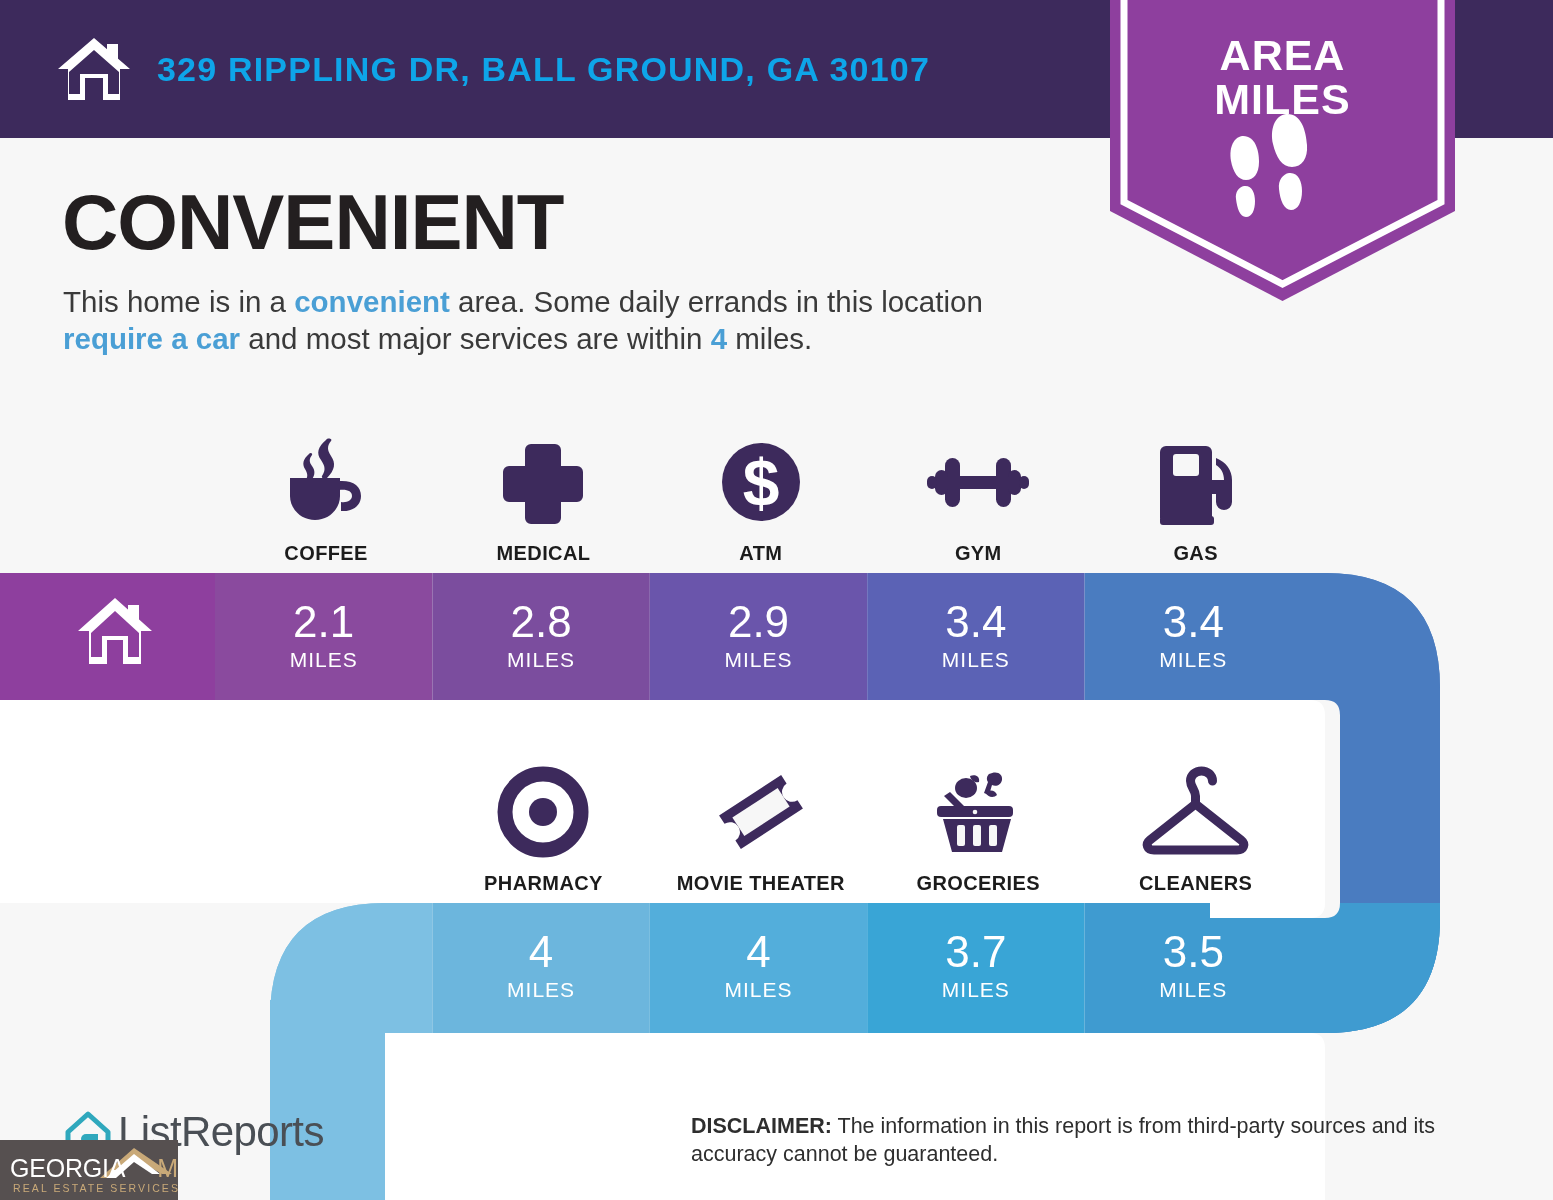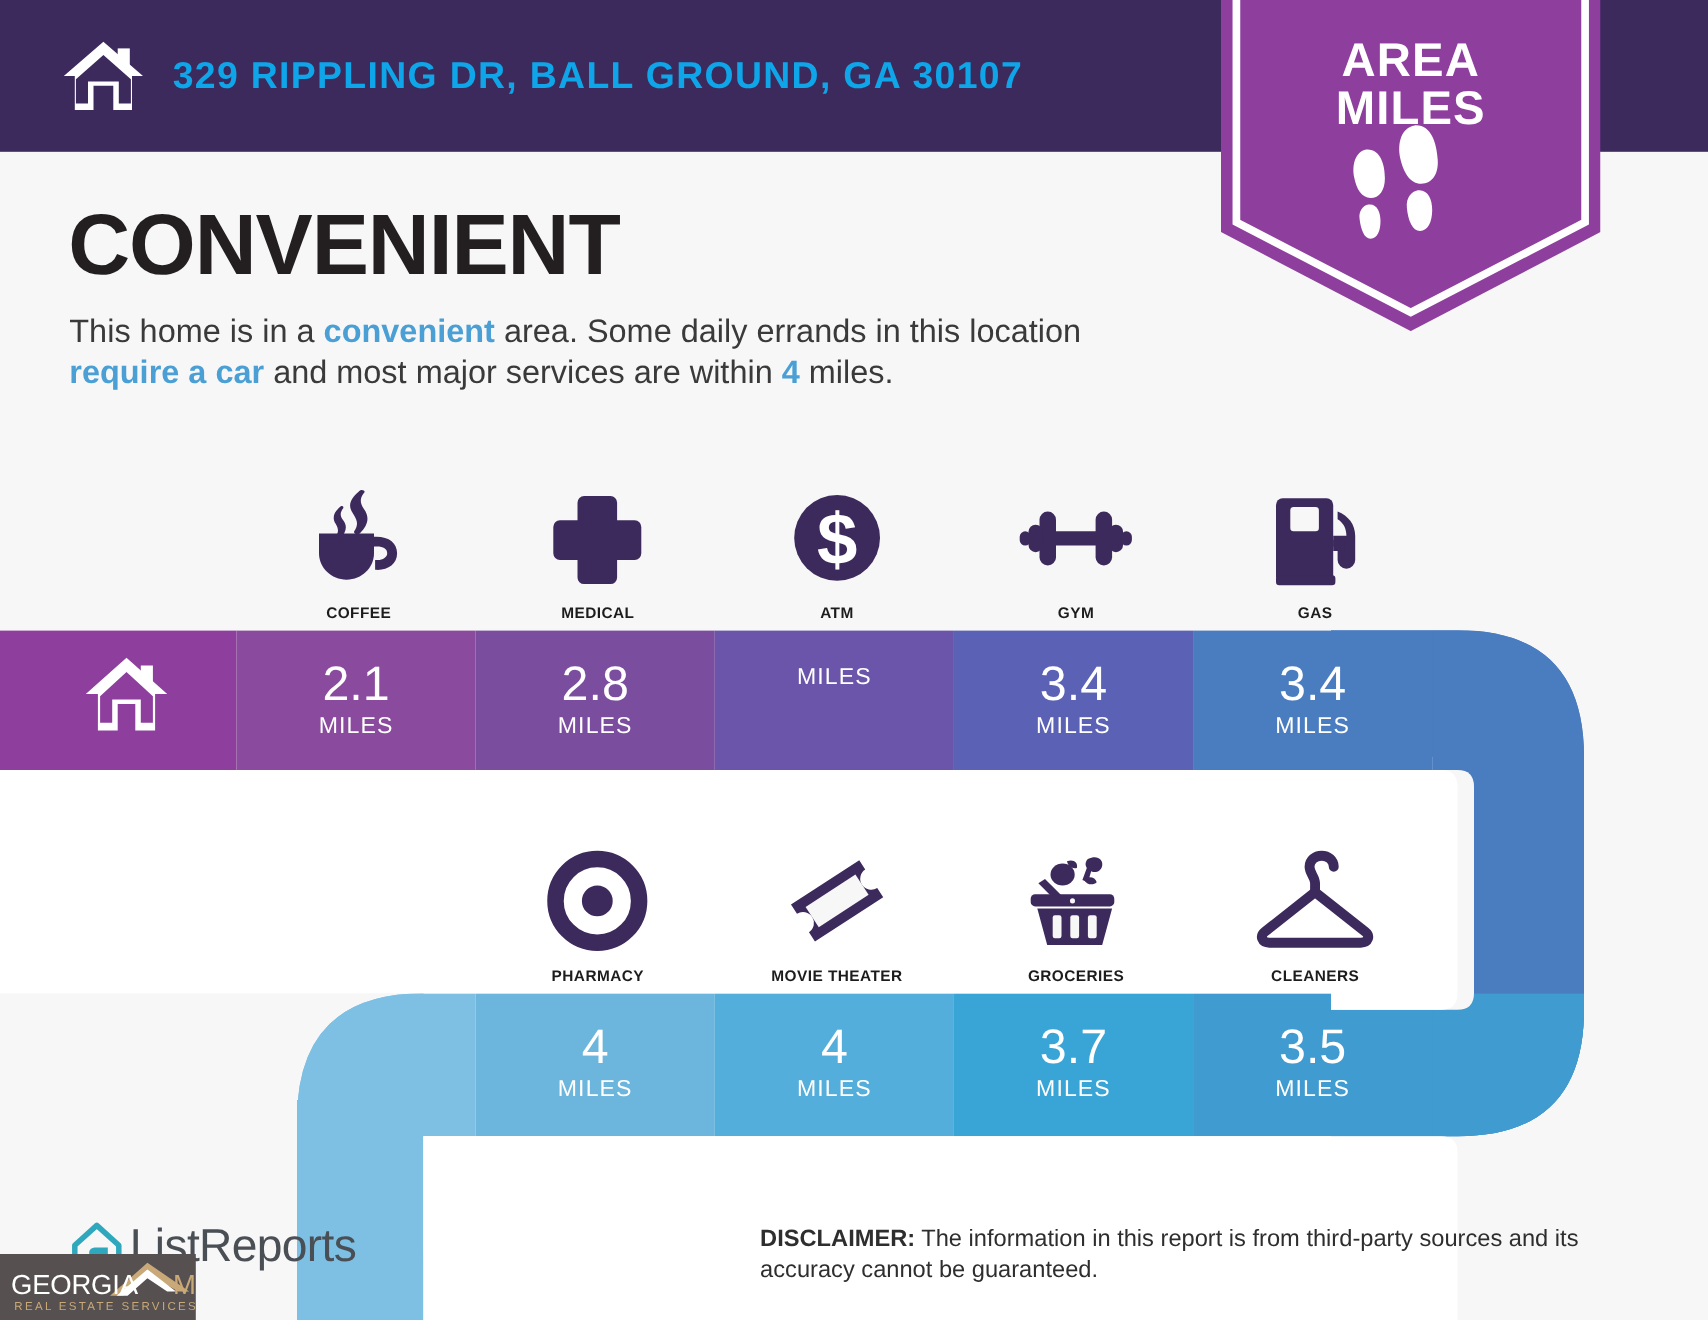--- a/index.html
+++ b/index.html
@@ -103,21 +103,21 @@
     justify-content: flex-end;
   }
   .icon-cell .glyph {
     height: 105px;
     display: flex;
     align-items: center;
     justify-content: center;
   }
   .icon-cell .cap {
     margin-top: 8px;
-    font-size: 14px;
+    font-size: 20px;
     font-weight: 700;
     color: #1c1c1c;
     letter-spacing: 0.4px;
     white-space: nowrap;
   }
   .spacer-cell { width: 217.4px; }
 
   
   .ribbon { position: absolute; left: 0; top: 0; width: 1553px; height: 1200px; }
   .ribbon svg { display: block; }
@@ -433,20 +433,21 @@
 
 <div class="bar-label row1-label" style="left:215px">
   <div class="num">2.1</div>
   <div class="unit">MILES</div>
 </div>
 <div class="bar-label row1-label" style="left:432.4px">
   <div class="num">2.8</div>
   <div class="unit">MILES</div>
 </div>
 <div class="bar-label row1-label" style="left:649.8px">
+  <div class="num">2.9</div>
   <div class="unit">MILES</div>
 </div>
 <div class="bar-label row1-label" style="left:867.2px">
   <div class="num">3.4</div>
   <div class="unit">MILES</div>
 </div>
 <div class="bar-label row1-label" style="left:1084.6px">
   <div class="num">3.4</div>
   <div class="unit">MILES</div>
 </div>

